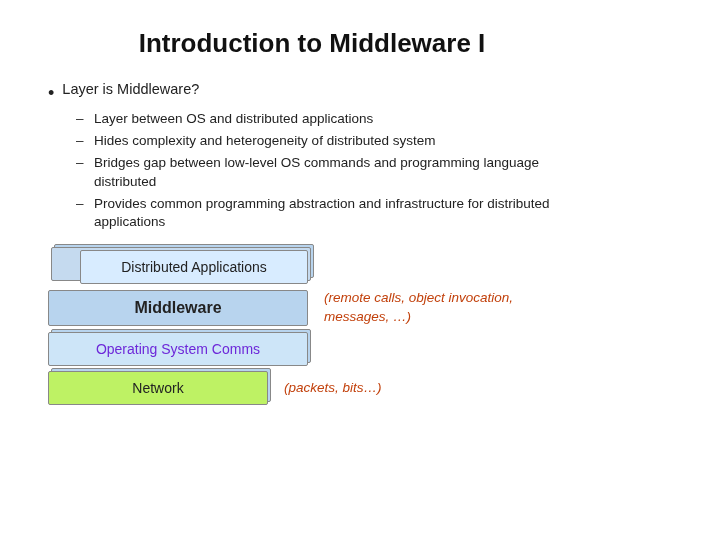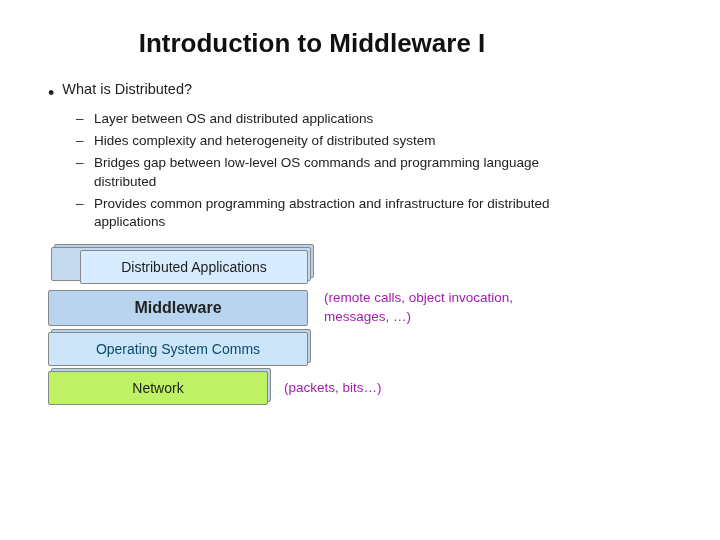--- a/index.html
+++ b/index.html
@@ -138,21 +138,21 @@
     }
     .box-stack-os .os-front {
       position: relative;
       z-index: 1;
       background: #cde5f8;
       border: 1.5px solid #888;
       border-radius: 2px;
       text-align: center;
       padding: 8px 11px;
       font-size: 14px;
-      color: #0c4a6e;
+      color: #6d28d9;
     }
     .box-stack-net {
       position: relative;
       width: 220px;
       min-width: 220px;
     }
     .box-stack-net .net-back1 {
       position: absolute;
       top: -3px;
       left: 3px;
@@ -169,36 +169,37 @@
       background: #bef264;
       border: 1.5px solid #888;
       border-radius: 2px;
       text-align: center;
       padding: 8px 10px;
       font-size: 14px;
       color: #222;
     }
     .side-text {
       font-size: 13.5px;
-      color: #a21caf;
+      color: #c2410c;
       line-height: 1.4;
       max-width: 260px;
+      font-style: italic;
     }
   </style>
 </head>
 <body>
 
 <div class="slide">
 
   <div class="title">Introduction to Middleware I</div>
 
   <div class="bullet-section">
     <div class="main-bullet">
       <span class="bullet-dot">•</span>
-      <span>What is Distributed?</span>
+      <span>Layer is Middleware?</span>
     </div>
     <div class="sub-bullets">
       <div class="sub-bullet">
         <span class="sub-dash">–</span>
         <span>Layer between OS and distributed applications</span>
       </div>
       <div class="sub-bullet">
         <span class="sub-dash">–</span>
         <span>Hides complexity and heterogeneity of distributed system</span>
       </div>

